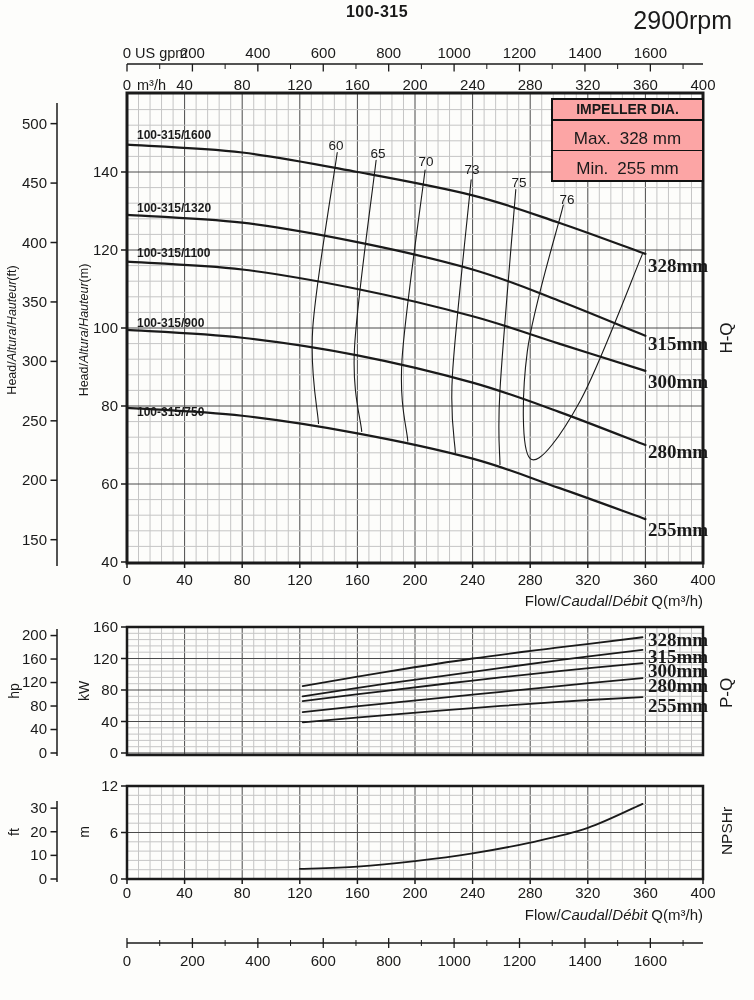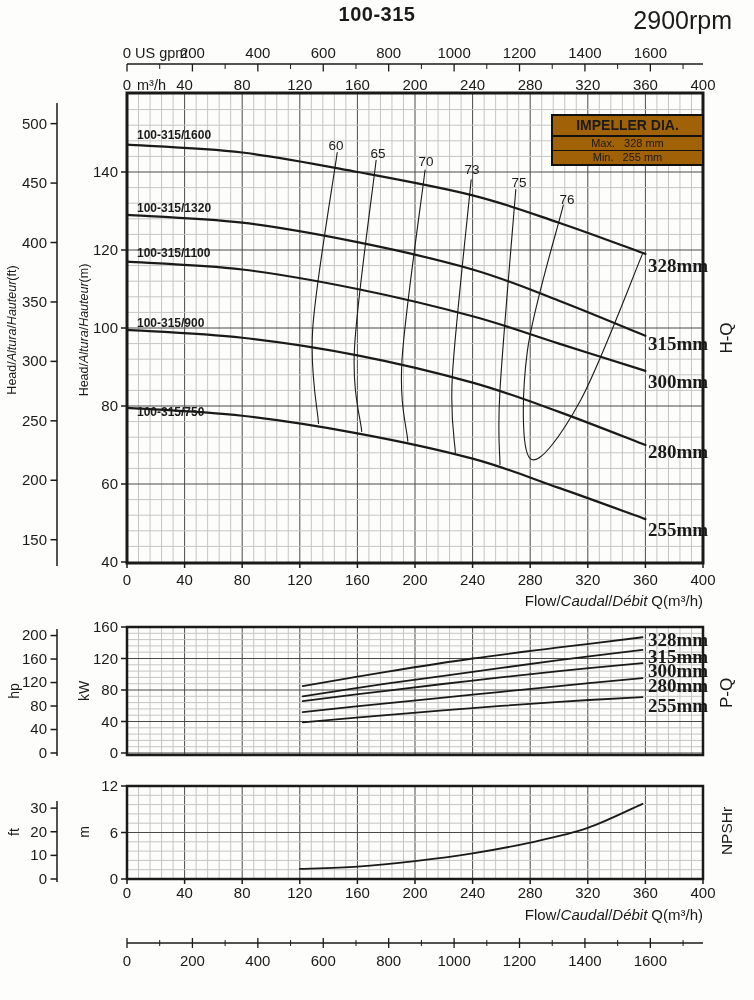--- a/index.html
+++ b/index.html
@@ -1,27 +1,27 @@
 <!DOCTYPE html>
 <html><head>
 <meta charset="utf-8">
 <style>
   html,body{margin:0;padding:0;background:#ffffff;}
   .page{position:relative;width:754px;height:1000px;background:#fdfdfb;
         font-family:"Liberation Sans",sans-serif;color:#1a1a1a;overflow:hidden;}
   .page-title{position:absolute;left:0;top:3px;width:754px;text-align:center;
-        font-size:20px;font-weight:bold;letter-spacing:.5px;}
+        font-size:16px;font-weight:bold;letter-spacing:.5px;}
   .rpm-label{position:absolute;right:22px;top:6px;font-size:25px;}
   svg{position:absolute;left:0;top:0;}
   svg text{font-family:"Liberation Sans",sans-serif;}
   .impbox{position:absolute;left:551px;top:98px;width:149px;border:2px solid #111;
-        background:#a16207;z-index:5;margin-top:16px;}
+        background:#fca5a5;z-index:5;}
   .impbox-title{font-weight:bold;text-align:center;font-size:14px;padding:1px 0 2px;
         border-bottom:2px solid #111;}
-  .impbox-row{display:flex;justify-content:center;gap:9px;font-size:11px;padding:0 0 1px;
+  .impbox-row{display:flex;justify-content:center;gap:9px;font-size:17px;padding:8px 0 1px;
         border-bottom:1.5px solid #111;}
   .impbox-row:last-child{border-bottom:none;}
   .curve-label{position:absolute;font-weight:bold;font-size:12px;line-height:1;white-space:nowrap;}
   .dia-label{position:absolute;font-weight:bold;font-size:19px;line-height:1;white-space:nowrap;font-family:Liberation Serif, serif;}
   .eff-label{position:absolute;font-size:13.5px;line-height:1;transform:translate(-50%,-50%);}
   .vlabel{position:absolute;white-space:nowrap;transform:translate(-50%,-50%) rotate(-90deg);
         font-size:12.5px;}
   .vlabel.unit{font-size:14px;}
   .vlabel.big{font-size:17px;}
   .vlabel.mid{font-size:15.5px;}

